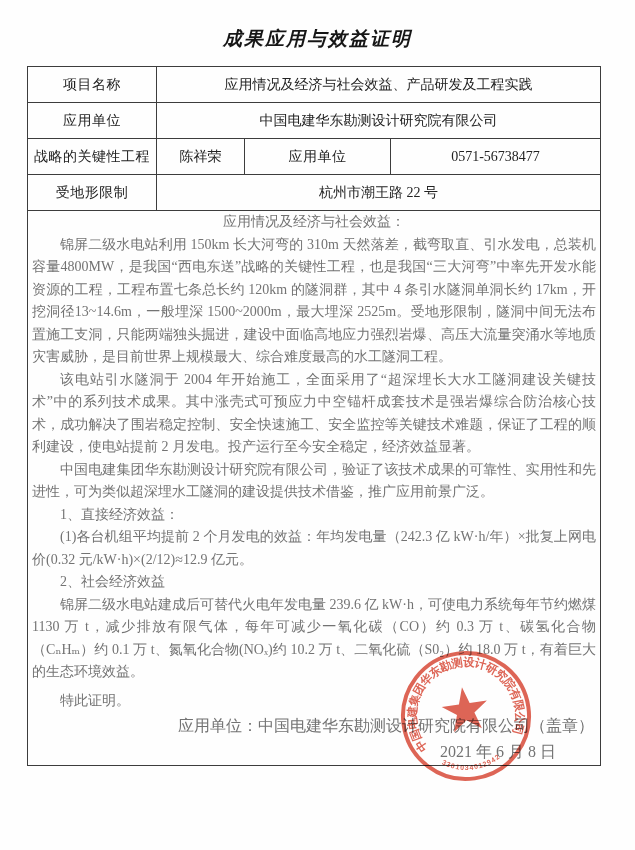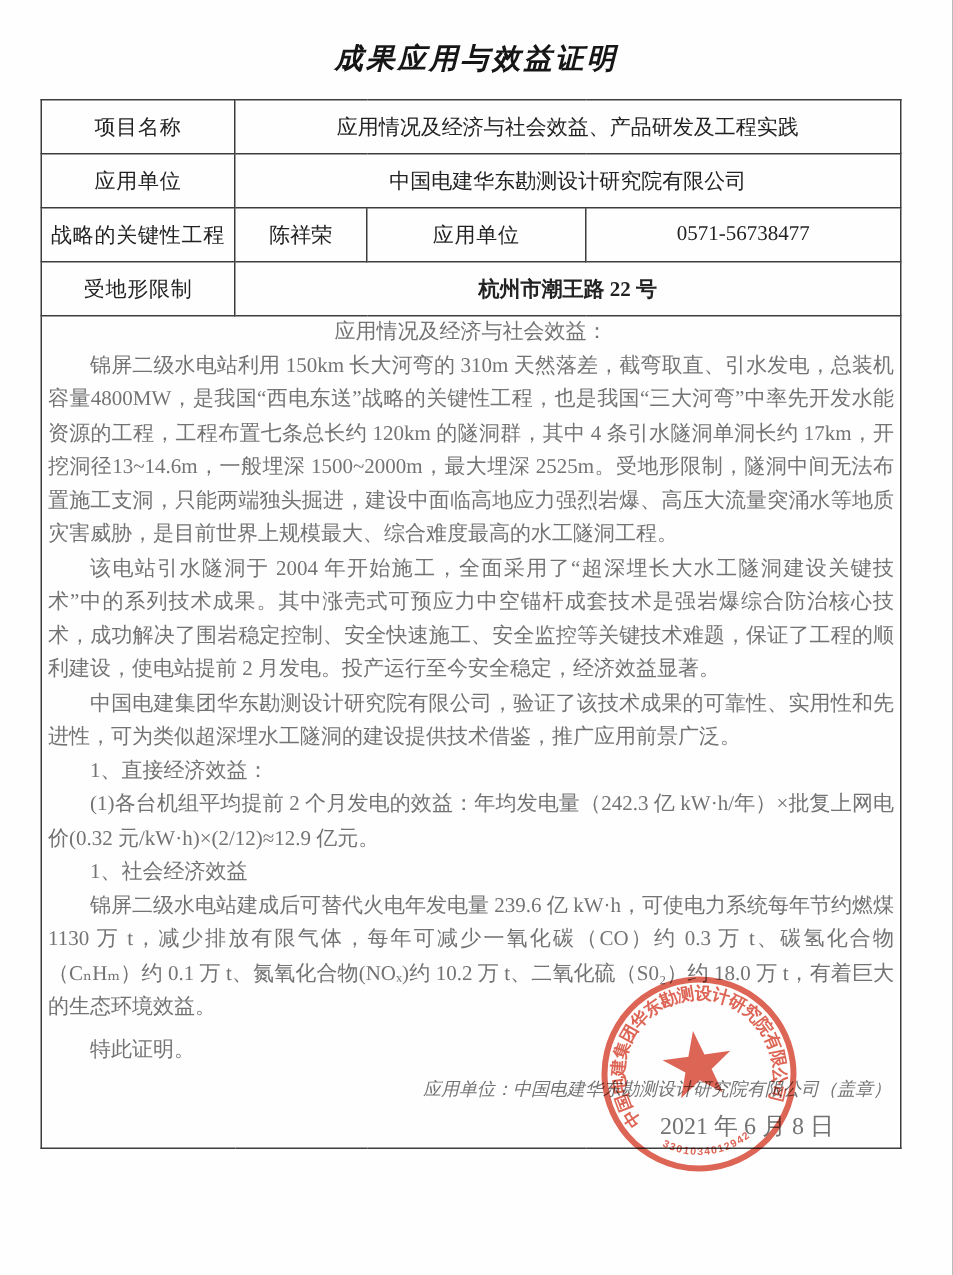--- a/index.html
+++ b/index.html
@@ -34,21 +34,21 @@
   table.info-table td {
     border:1.5px solid #3d3d3d;
     font-size:14px;
     color:#222;
     text-align:center;
     vertical-align:middle;
     height:36px;
     padding:0 4px;
   }
   td.lbl { letter-spacing:0.5px; }
-  td.val-bold { font-weight:700; }
+  td.val-bold { font-weight:400; }
   td.body-cell {
     text-align:left;
     vertical-align:top;
     padding:3px 8px 0 8px;
   }
   .body-wrap {
     position:relative;
     width:100%;
     height:554px;
     font-size:14px;
@@ -57,23 +57,22 @@
   }
   .b-heading { text-indent:0; }
   .body-wrap p {
     text-indent:2em;
     text-align:justify;
   }
   p.closing { margin-top:6px;font-family:Liberation Mono, monospace; }
   .sig-unit {
     position:absolute;
     top:504px; right:2px;
-    font-size:12px;
+    font-size:16px;
     white-space:nowrap;
-    font-style:italic;
   }
   .sig-date {
     position:absolute;
     top:530px; right:40px;
     font-size:16px;
     white-space:nowrap;
   }
   .seal {
     position:absolute;
     left:349px; top:420px;
@@ -123,21 +122,21 @@
       </tr>
       <tr>
         <td colspan="4" class="body-cell">
           <div class="body-wrap">
             <div class="b-heading">应用情况及经济与社会效益：</div>
             <p>锦屏二级水电站利用 150km 长大河弯的 310m 天然落差，截弯取直、引水发电，总装机容量4800MW，是我国“西电东送”战略的关键性工程，也是我国“三大河弯”中率先开发水能资源的工程，工程布置七条总长约 120km 的隧洞群，其中 4 条引水隧洞单洞长约 17km，开挖洞径13~14.6m，一般埋深 1500~2000m，最大埋深 2525m。受地形限制，隧洞中间无法布置施工支洞，只能两端独头掘进，建设中面临高地应力强烈岩爆、高压大流量突涌水等地质灾害威胁，是目前世界上规模最大、综合难度最高的水工隧洞工程。</p>
             <p>该电站引水隧洞于 2004 年开始施工，全面采用了“超深埋长大水工隧洞建设关键技术”中的系列技术成果。其中涨壳式可预应力中空锚杆成套技术是强岩爆综合防治核心技术，成功解决了围岩稳定控制、安全快速施工、安全监控等关键技术难题，保证了工程的顺利建设，使电站提前 2 月发电。投产运行至今安全稳定，经济效益显著。</p>
             <p>中国电建集团华东勘测设计研究院有限公司，验证了该技术成果的可靠性、实用性和先进性，可为类似超深埋水工隧洞的建设提供技术借鉴，推广应用前景广泛。</p>
             <p>1、直接经济效益：</p>
             <p>(1)各台机组平均提前 2 个月发电的效益：年均发电量（242.3 亿 kW·h/年）×批复上网电价(0.32 元/kW·h)×(2/12)≈12.9 亿元。</p>
-            <p>1、社会经济效益</p>
+            <p>2、社会经济效益</p>
             <p>锦屏二级水电站建成后可替代火电年发电量 239.6 亿 kW·h，可使电力系统每年节约燃煤 1130 万 t，减少排放有限气体，每年可减少一氧化碳（CO）约 0.3 万 t、碳氢化合物（CₙHₘ）约 0.1 万 t、氮氧化合物(NOₓ)约 10.2 万 t、二氧化硫（S0₂）约 18.0 万 t，有着巨大的生态环境效益。</p>
             <p class="closing">特此证明。</p>
 
             <div class="sig-unit">应用单位：中国电建华东勘测设计研究院有限公司（盖章）</div>
             <div class="sig-date">2021 年 6 月 8 日</div>
 
             <svg class="seal" viewBox="0 0 170 170" aria-hidden="true">
               <defs>
                 <path id="sealArcTop" d="M 42.6 111.5 A 50 50 0 1 1 127.4 111.5"></path>
                 <path id="sealArcBottom" d="M 54 129.2 A 54 54 0 0 0 116 129.2"></path>

